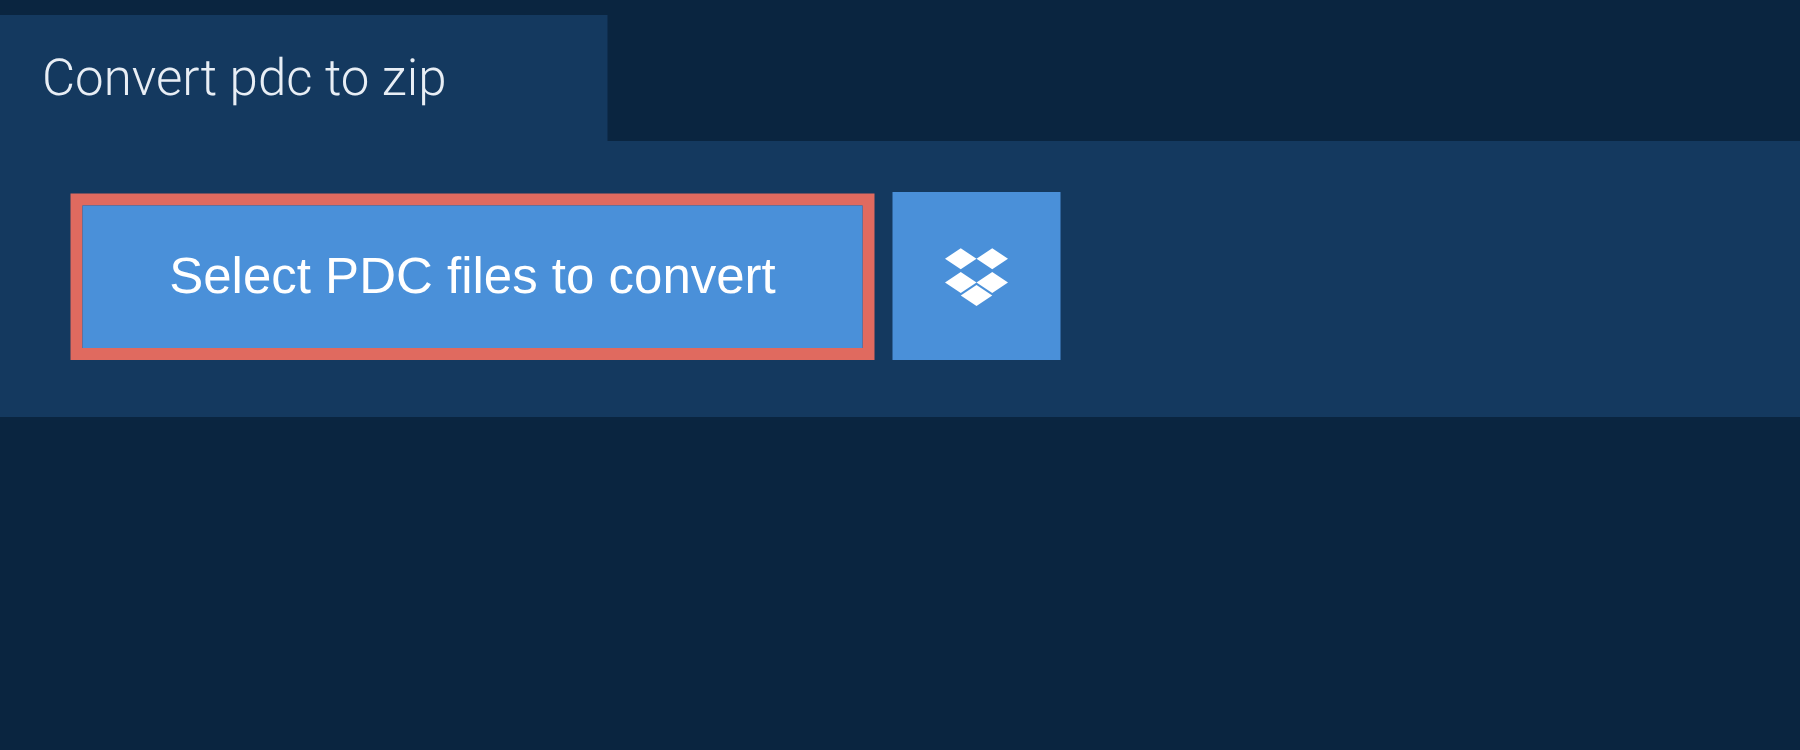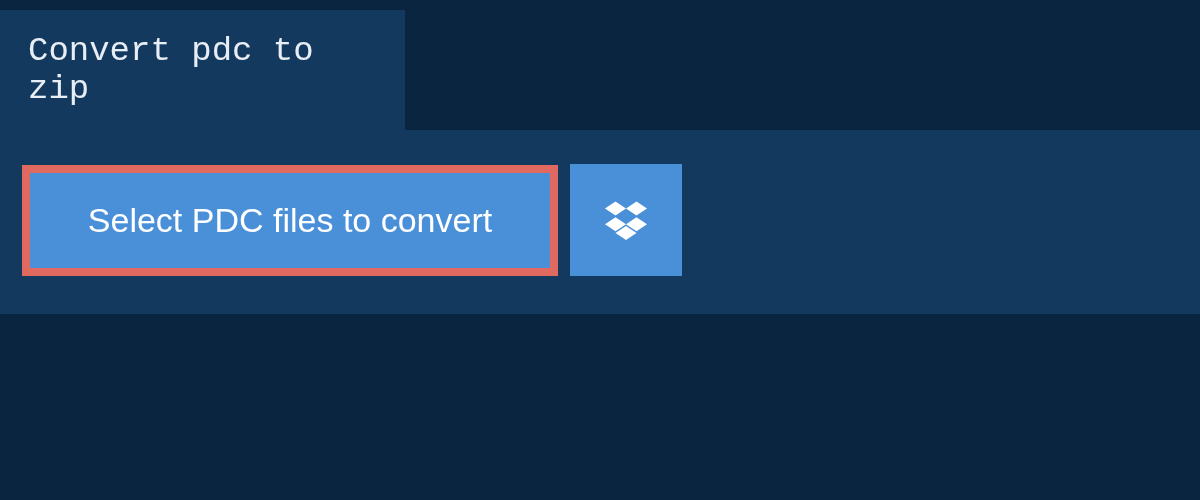--- a/index.html
+++ b/index.html
@@ -18,26 +18,25 @@
     .tab-header {
       background: #14395f;
       color: #e8eef5;
       font-size: 34px;
       font-weight: 300;
       padding: 22px 28px 22px 28px;
       display: inline-block;
       margin-top: 10px;
       margin-left: 0;
       width: 405px;
-      font-family: Liberation Mono, monospace;
     }
     .main-panel {
       background: #14395f;
       margin-top: 0;
-      padding: 34px 34px 38px 22px;
+      padding: 34px 34px 38px 47px;
       width: 100%;
       display: flex;
       align-items: center;
       gap: 12px;
     }
     .select-button-wrapper {
       border: 8px solid #e06a5f;
       display: inline-block;
     }
     .select-button {

